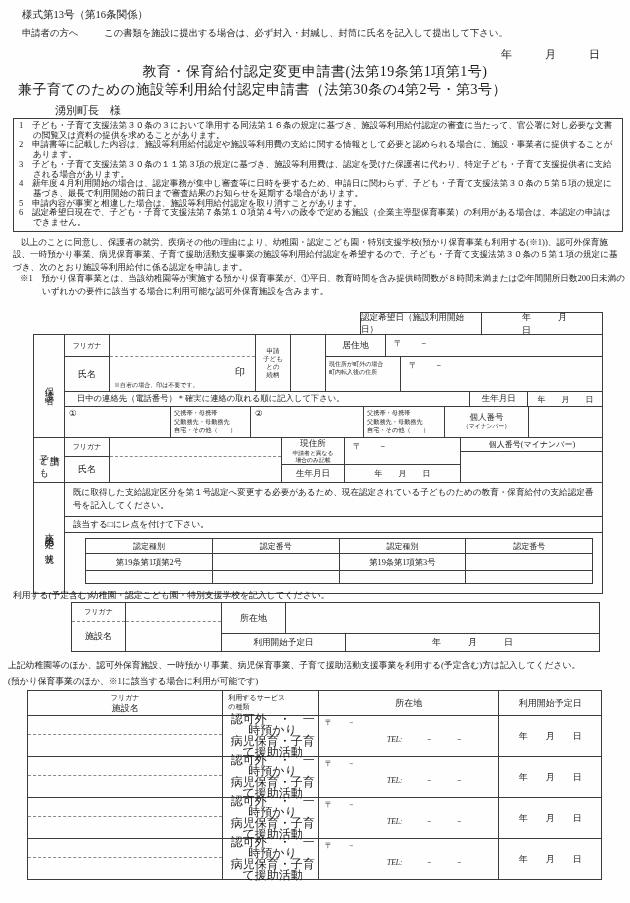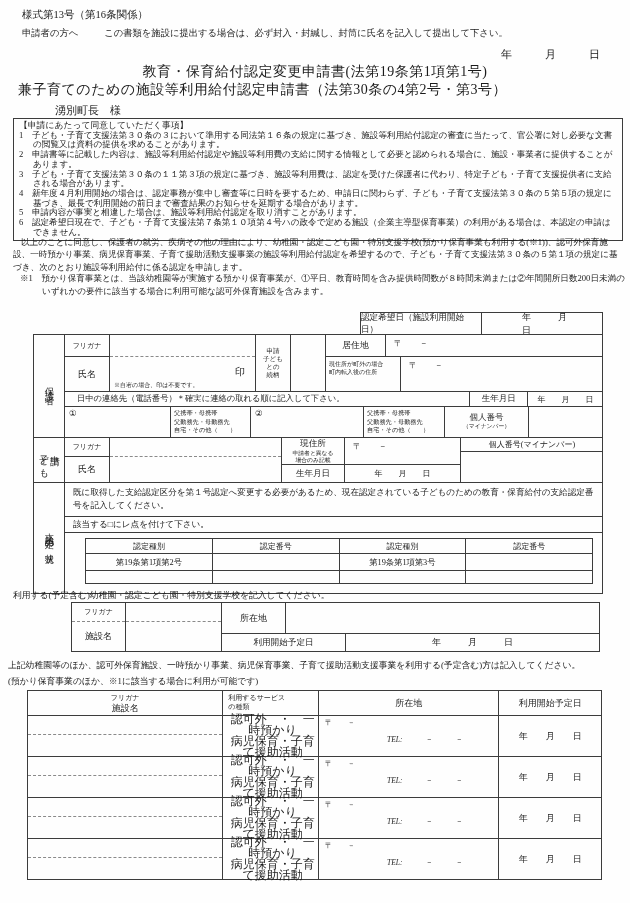--- a/index.html
+++ b/index.html
@@ -125,21 +125,20 @@
   <div class="abs applicant">
     <span>申請者の方へ</span>
     <span>この書類を施設に提出する場合は、必ず封入・封緘し、封筒に氏名を記入して提出して下さい。</span>
   </div>
   <div class="abs hdate">年　　　月　　　日</div>
   <div class="abs title1">教育・保育給付認定変更申請書(法第19条第1項第1号)</div>
   <div class="abs title2">兼子育てのための施設等利用給付認定申請書（法第30条の4第2号・第3号）</div>
   <div class="abs addressee">湧別町長　様</div>
 
   <div class="abs consent">
-    <div class="hd">【申請にあたって同意していただく事項】</div>
     <div class="item">1　子ども・子育て支援法第３０条の３において準用する同法第１６条の規定に基づき、施設等利用給付認定の審査に当たって、官公署に対し必要な文書の閲覧又は資料の提供を求めることがあります。</div>
     <div class="item">2　申請書等に記載した内容は、施設等利用給付認定や施設等利用費の支給に関する情報として必要と認められる場合に、施設・事業者に提供することがあります。</div>
     <div class="item">3　子ども・子育て支援法第３０条の１１第３項の規定に基づき、施設等利用費は、認定を受けた保護者に代わり、特定子ども・子育て支援提供者に支給される場合があります。</div>
     <div class="item">4　新年度４月利用開始の場合は、認定事務が集中し審査等に日時を要するため、申請日に関わらず、子ども・子育て支援法第３０条の５第５項の規定に基づき、最長で利用開始の前日まで審査結果のお知らせを延期する場合があります。</div>
     <div class="item">5　申請内容が事実と相違した場合は、施設等利用給付認定を取り消すことがあります。</div>
     <div class="item">6　認定希望日現在で、子ども・子育て支援法第７条第１０項第４号ハの政令で定める施設（企業主導型保育事業）の利用がある場合は、本認定の申請はできません。</div>
   </div>
 
   <div class="abs agreement">以上のことに同意し、保護者の就労、疾病その他の理由により、幼稚園・認定こども園・特別支援学校(預かり保育事業も利用する(※1))、認可外保育施設、一時預かり事業、病児保育事業、子育て援助活動支援事業の施設等利用給付認定を希望するので、子ども・子育て支援法第３０条の５第１項の規定に基づき、次のとおり施設等利用給付に係る認定を申請します。</div>
   <div class="abs note1">※1　預かり保育事業とは、当該幼稚園等が実施する預かり保育事業が、①平日、教育時間を含み提供時間数が８時間未満または②年間開所日数200日未満のいずれかの要件に該当する場合に利用可能な認可外保育施設を含みます。</div>

